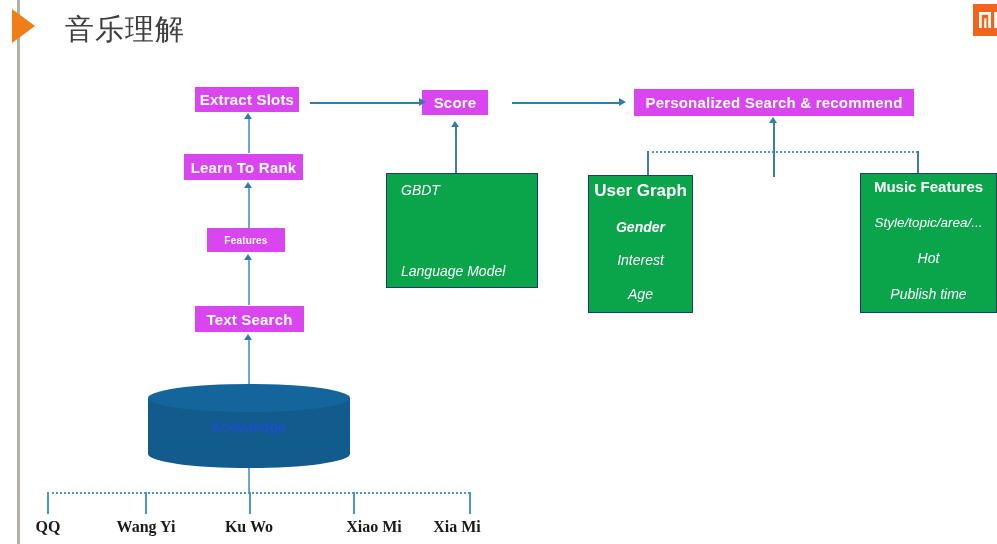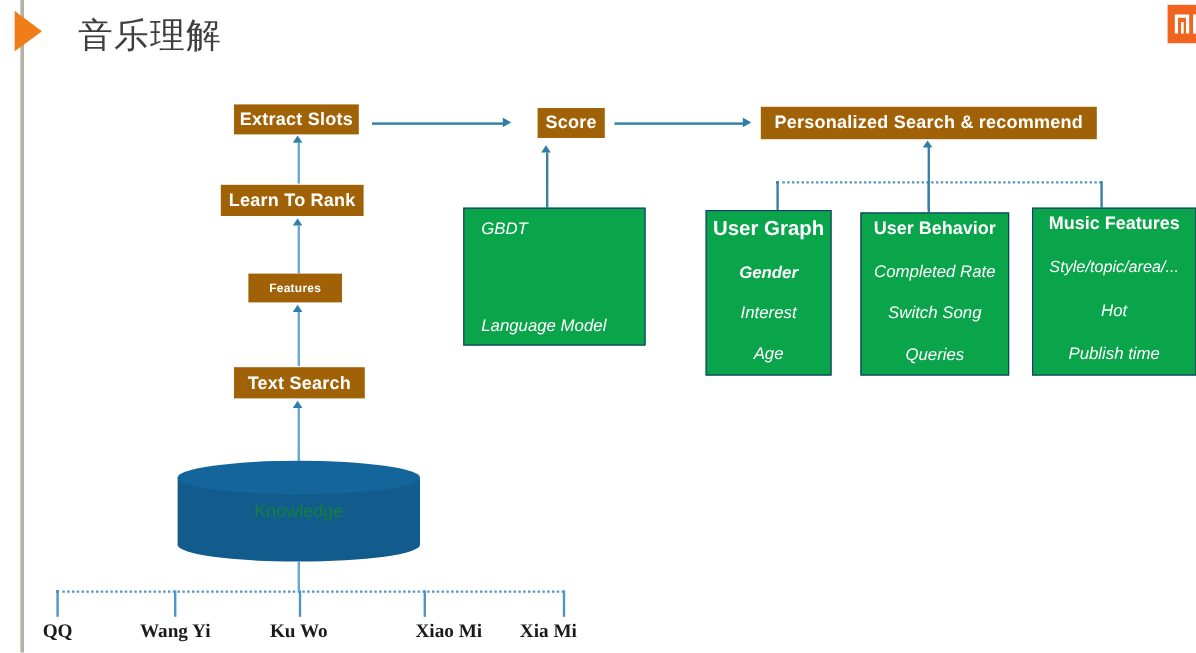--- a/index.html
+++ b/index.html
@@ -21,37 +21,37 @@
   
   .title{position:absolute;left:53px;top:10px;font-size:29px;color:#3f3f3f;
          font-family:"DejaVu Sans","Liberation Sans",sans-serif;letter-spacing:1px;white-space:nowrap;}
 
   
   .logo{position:absolute;left:961px;top:4px;width:32px;height:32px;background:#f0641e;
         display:flex;align-items:center;justify-content:center;}
   .logo svg{display:block;}
 
   
-  .bbox{position:absolute;background:#a16207;color:#ffffff;
+  .bbox{position:absolute;background:#d946ef;color:#ffffff;
         display:flex;align-items:center;justify-content:center;
         font-weight:bold;letter-spacing:.2px;white-space:nowrap;box-sizing:border-box;}
 
   
   .gbox{position:absolute;background:#0aa44b;border:1.6px solid #17406b;box-sizing:border-box;
         color:#ffffff;display:flex;flex-direction:column;}
   .gbox .ghead{font-weight:bold;text-align:center;white-space:nowrap;}
   .gbox .gitem{font-style:italic;white-space:nowrap;}
 
   
   .cyl{position:absolute;}
   .cyl .cyl-body{position:absolute;left:0;top:14px;width:100%;height:56px;background:#115c8d;}
   .cyl .cyl-top{position:absolute;left:0;top:0;width:100%;height:28px;border-radius:50%;background:#14659b;}
   .cyl .cyl-bot{position:absolute;left:0;bottom:0;width:100%;height:28px;border-radius:50%;background:#115c8d;}
   .cyl .cyl-label{position:absolute;left:0;top:0;width:100%;height:100%;
-        display:flex;align-items:center;justify-content:center;color:#15803d;font-size:15px;z-index:3;}
+        display:flex;align-items:center;justify-content:center;color:#1d4ed8;font-size:15px;z-index:3;}
 
   
   .vline{position:absolute;width:1.6px;background:#6aa9cf;}
   .vline-d{position:absolute;width:1.6px;background:#3d7fa8;}
   .hline{position:absolute;height:1.6px;background:#2e7fa8;}
   .arrow-up{position:absolute;width:0;height:0;border-left:4px solid transparent;
             border-right:4px solid transparent;border-bottom:6px solid #2e7fa8;}
   .arrow-right{position:absolute;width:0;height:0;border-top:4px solid transparent;
             border-bottom:4px solid transparent;border-left:7px solid #2e7fa8;}
 
@@ -123,21 +123,21 @@
   <div class="brk-v" style="left:237px;top:492px;height:22px;"></div>
   <div class="brk-v" style="left:341px;top:492px;height:22px;"></div>
   <div class="brk-v" style="left:457px;top:492px;height:22px;"></div>
 
   <div class="src-label" style="left:5px;top:518px;width:62px;"><span>QQ</span></div>
   <div class="src-label" style="left:90px;top:518px;width:88px;"><span>Wang Yi</span></div>
   <div class="src-label" style="left:195px;top:518px;width:84px;"><span>Ku Wo</span></div>
   <div class="src-label" style="left:318px;top:518px;width:88px;"><span>Xiao Mi</span></div>
   <div class="src-label" style="left:405px;top:518px;width:80px;"><span>Xia Mi</span></div>
 
-  <div class="bbox" style="left:436px;top:90px;width:56px;height:25px;font-size:15px;">
+  <div class="bbox" style="left:410px;top:90px;width:66px;height:25px;font-size:15px;">
     <span>Score</span>
   </div>
 
   <div class="hline" style="left:298px;top:102px;width:110px;"></div>
   <div class="arrow-right" style="left:407px;top:98px;"></div>
 
   <div class="hline" style="left:500px;top:102px;width:108px;"></div>
   <div class="arrow-right" style="left:607px;top:98px;"></div>
 
   <div class="vline-d" style="left:443px;top:127px;height:46px;"></div>
@@ -159,26 +159,20 @@
   <div class="brk-v" style="left:761px;top:151px;height:26px;background:#3d7fa8;"></div>
   <div class="brk-v" style="left:905px;top:151px;height:22px;background:#3d7fa8;"></div>
 
   <div class="gbox" style="left:576px;top:175px;width:105px;height:138px;padding:5px 0 10px 0;justify-content:space-between;align-items:center;">
     <div class="ghead" style="font-size:17px;">User Graph</div>
     <div class="gitem" style="font-size:14px;font-weight:bold;">Gender</div>
     <div class="gitem" style="font-size:14px;">Interest</div>
     <div class="gitem" style="font-size:14px;">Age</div>
   </div>
 
-  <div class="gbox" style="left:705px;top:177px;width:124px;height:136px;padding:4px 0 9px 0;justify-content:space-between;align-items:center;">
-    <div class="ghead" style="font-size:15px;">User Behavior</div>
-    <div class="gitem" style="font-size:14px;">Completed Rate</div>
-    <div class="gitem" style="font-size:14px;">Switch Song</div>
-    <div class="gitem" style="font-size:14px;">Queries</div>
-  </div>
 
   <div class="gbox" style="left:848px;top:173px;width:137px;height:140px;padding:4px 0 10px 0;justify-content:space-between;align-items:center;">
     <div class="ghead" style="font-size:15px;">Music Features</div>
     <div class="gitem" style="font-size:13.5px;">Style/topic/area/...</div>
     <div class="gitem" style="font-size:14px;">Hot</div>
     <div class="gitem" style="font-size:14px;">Publish time</div>
   </div>
 
 </div>
 

